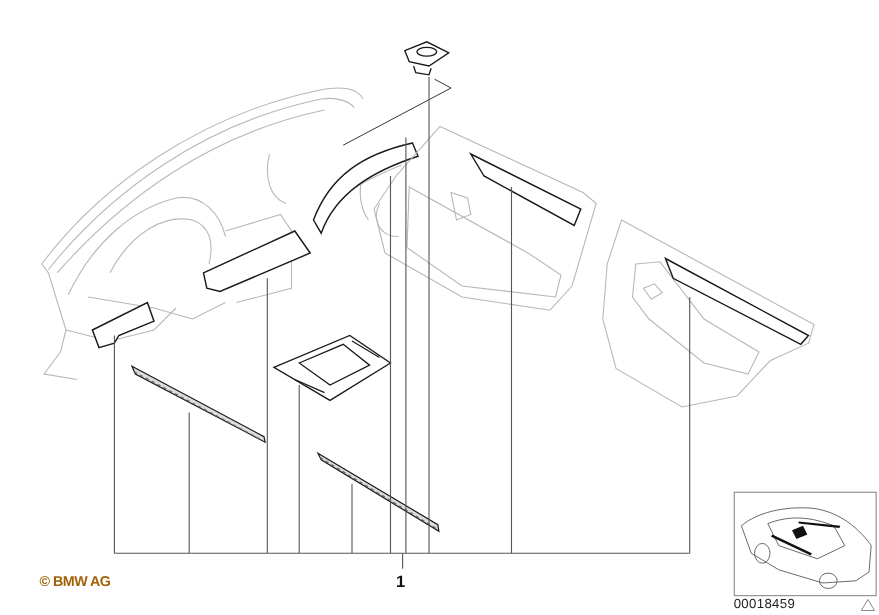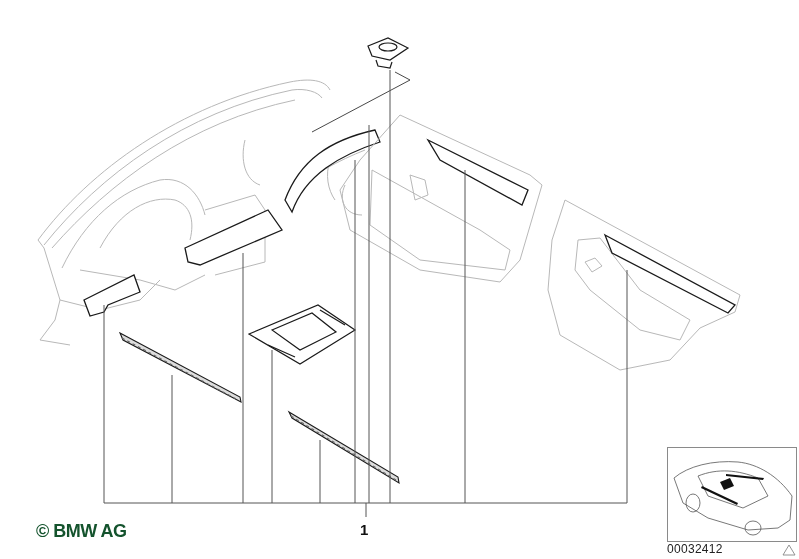--- a/index.html
+++ b/index.html
@@ -1,18 +1,18 @@
 <!DOCTYPE html>
 <html><head>
 <meta charset="utf-8">
 <style>
   html, body { margin:0; padding:0; background:#ffffff; }
   body { width:799px; height:559px; position:relative; overflow:hidden; font-family:"Liberation Sans", sans-serif; }
   #diagram { position:absolute; left:0; top:0; width:799px; height:559px; }
-  .copyright { position:absolute; left:36px; top:521px; font-size:18px; font-weight:bold; color:#14532d; letter-spacing:-0.5px; }
+  .copyright { position:absolute; left:36px; top:521px; font-size:13px; font-weight:bold; color:#a16207; letter-spacing:-0.5px; }
   .part-label { position:absolute; left:360px; top:521px; font-size:15px; font-weight:bold; color:#111; }
   .inset { position:absolute; left:667px; top:447px; width:128px; height:93px; border:1px solid #8a8a8a; background:#fff; }
   .diagram-id { position:absolute; left:667px; top:542px; font-size:12px; color:#222; letter-spacing:0.3px; }
   .warn-icon { position:absolute; left:782px; top:544px; width:14px; height:12px; }
 </style>
 </head>
 <body>
 
 <svg id="diagram" viewBox="0 0 799 559" xmlns="http://www.w3.org/2000/svg">
 
@@ -104,16 +104,16 @@
       <ellipse cx="25" cy="55" rx="7" ry="9"></ellipse>
       <ellipse cx="85" cy="80" rx="8" ry="7"></ellipse>
     </g>
     <g fill="#111">
       <path d="M52,34 L62,30 L66,38 L56,42 Z"></path>
       <path d="M34,38 L70,55 L69,57 L33,40 Z"></path>
       <path d="M58,26 L96,30 L95,32 L58,28 Z"></path>
     </g>
   </svg>
 </div>
-<div class="diagram-id">00032412</div>
+<div class="diagram-id">00018459</div>
 <svg class="warn-icon" viewBox="0 0 14 12">
     <path d="M7,1 L13,11 L1,11 Z" fill="none" stroke="#888" stroke-width="0.9"></path>
   </svg>
 
 </body></html>

